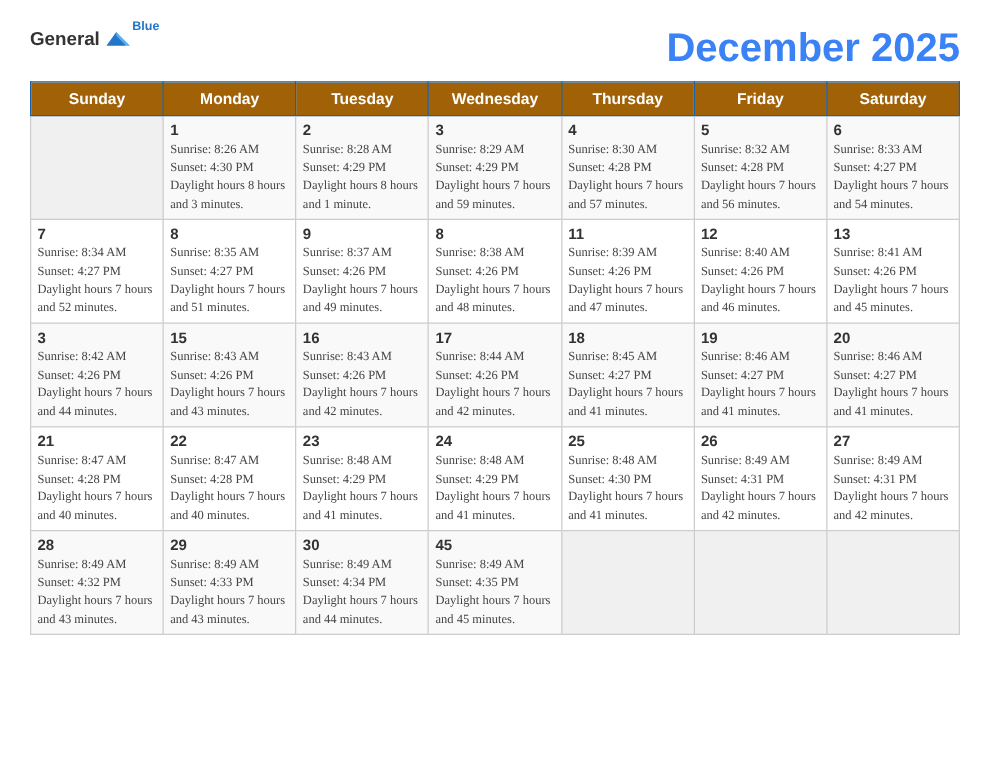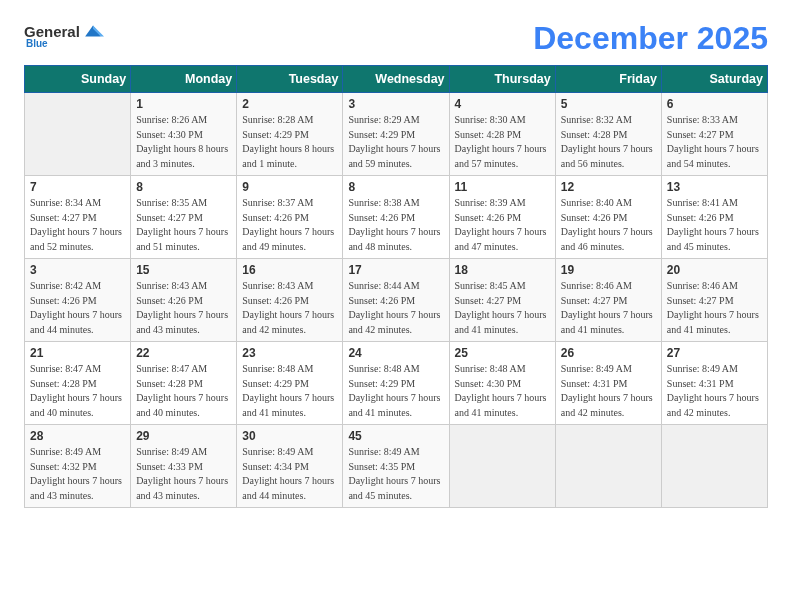--- a/index.html
+++ b/index.html
@@ -49,24 +49,24 @@
       color: #555;
       margin-top: 2px;
     }
     .calendar-table {
       width: 100%;
       border-collapse: collapse;
       margin-top: 8px;
       font-size: 11px;
     }
     .calendar-table thead tr th {
-      background: #0f766e;
+      background: #a16207;
       color: #fff;
       padding: 6px 4px;
-      text-align: right;
+      text-align: center;
       font-size: 12.5px;
       font-weight: bold;
       border: 1px solid #1a60a8;
     }
     .calendar-table tbody tr td {
       border: 1px solid #ccc;
       vertical-align: top;
       padding: 4px 5px;
       min-height: 80px;
       width: calc(100% / 7);
@@ -90,21 +90,21 @@
     }
     .cell-empty {
       background: #f0f0f0 !important;
     }
   </style>
 </head>
 <body>
 
 <div class="header-row">
   <div class="logo">
-    <div style="display:flex;flex-direction:column;align-items:flex-start;">
+    <div style="display:flex;align-items:flex-start;">
       <div style="display:flex;align-items:center;">
         <span class="logo-text-general">General</span>
         <svg class="logo-icon" viewBox="0 0 28 22" fill="none" xmlns="http://www.w3.org/2000/svg">
           <polygon points="4,18 14,4 24,18" fill="#2176c7"></polygon>
           <polygon points="14,4 28,18 24,18 14,8" fill="#5aabf0"></polygon>
         </svg>
       </div>
       <span class="logo-text-blue" style="margin-top:-4px;margin-left:2px;">Blue</span>
     </div>
   </div>

